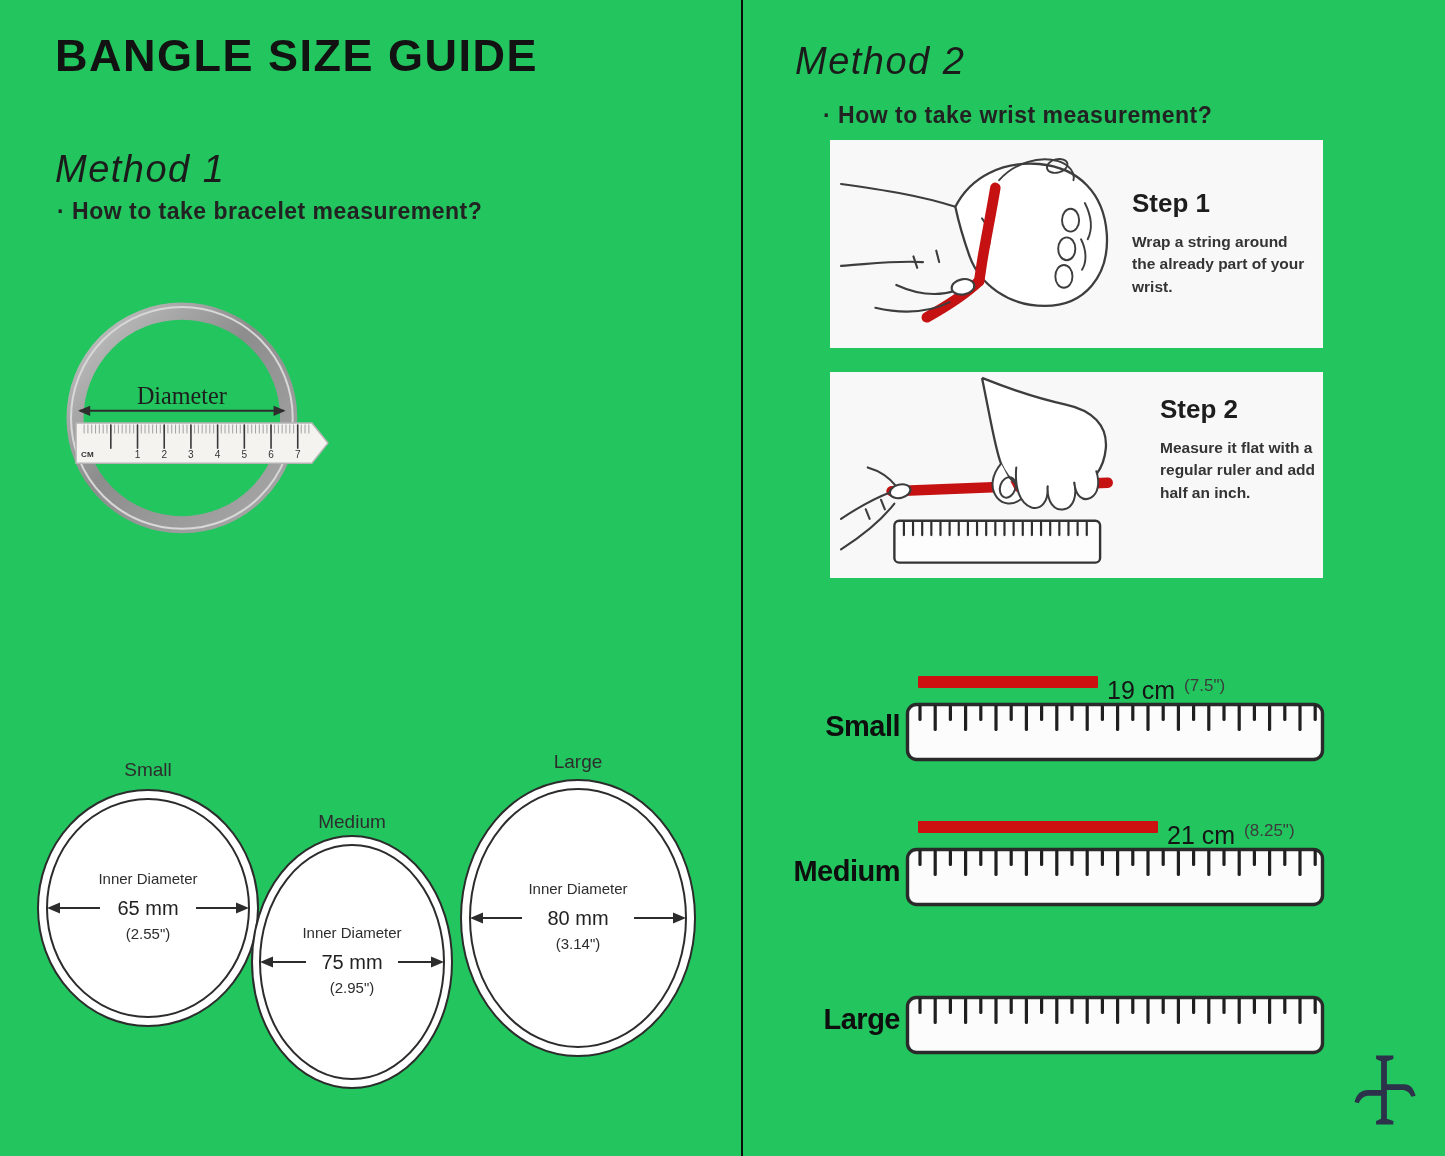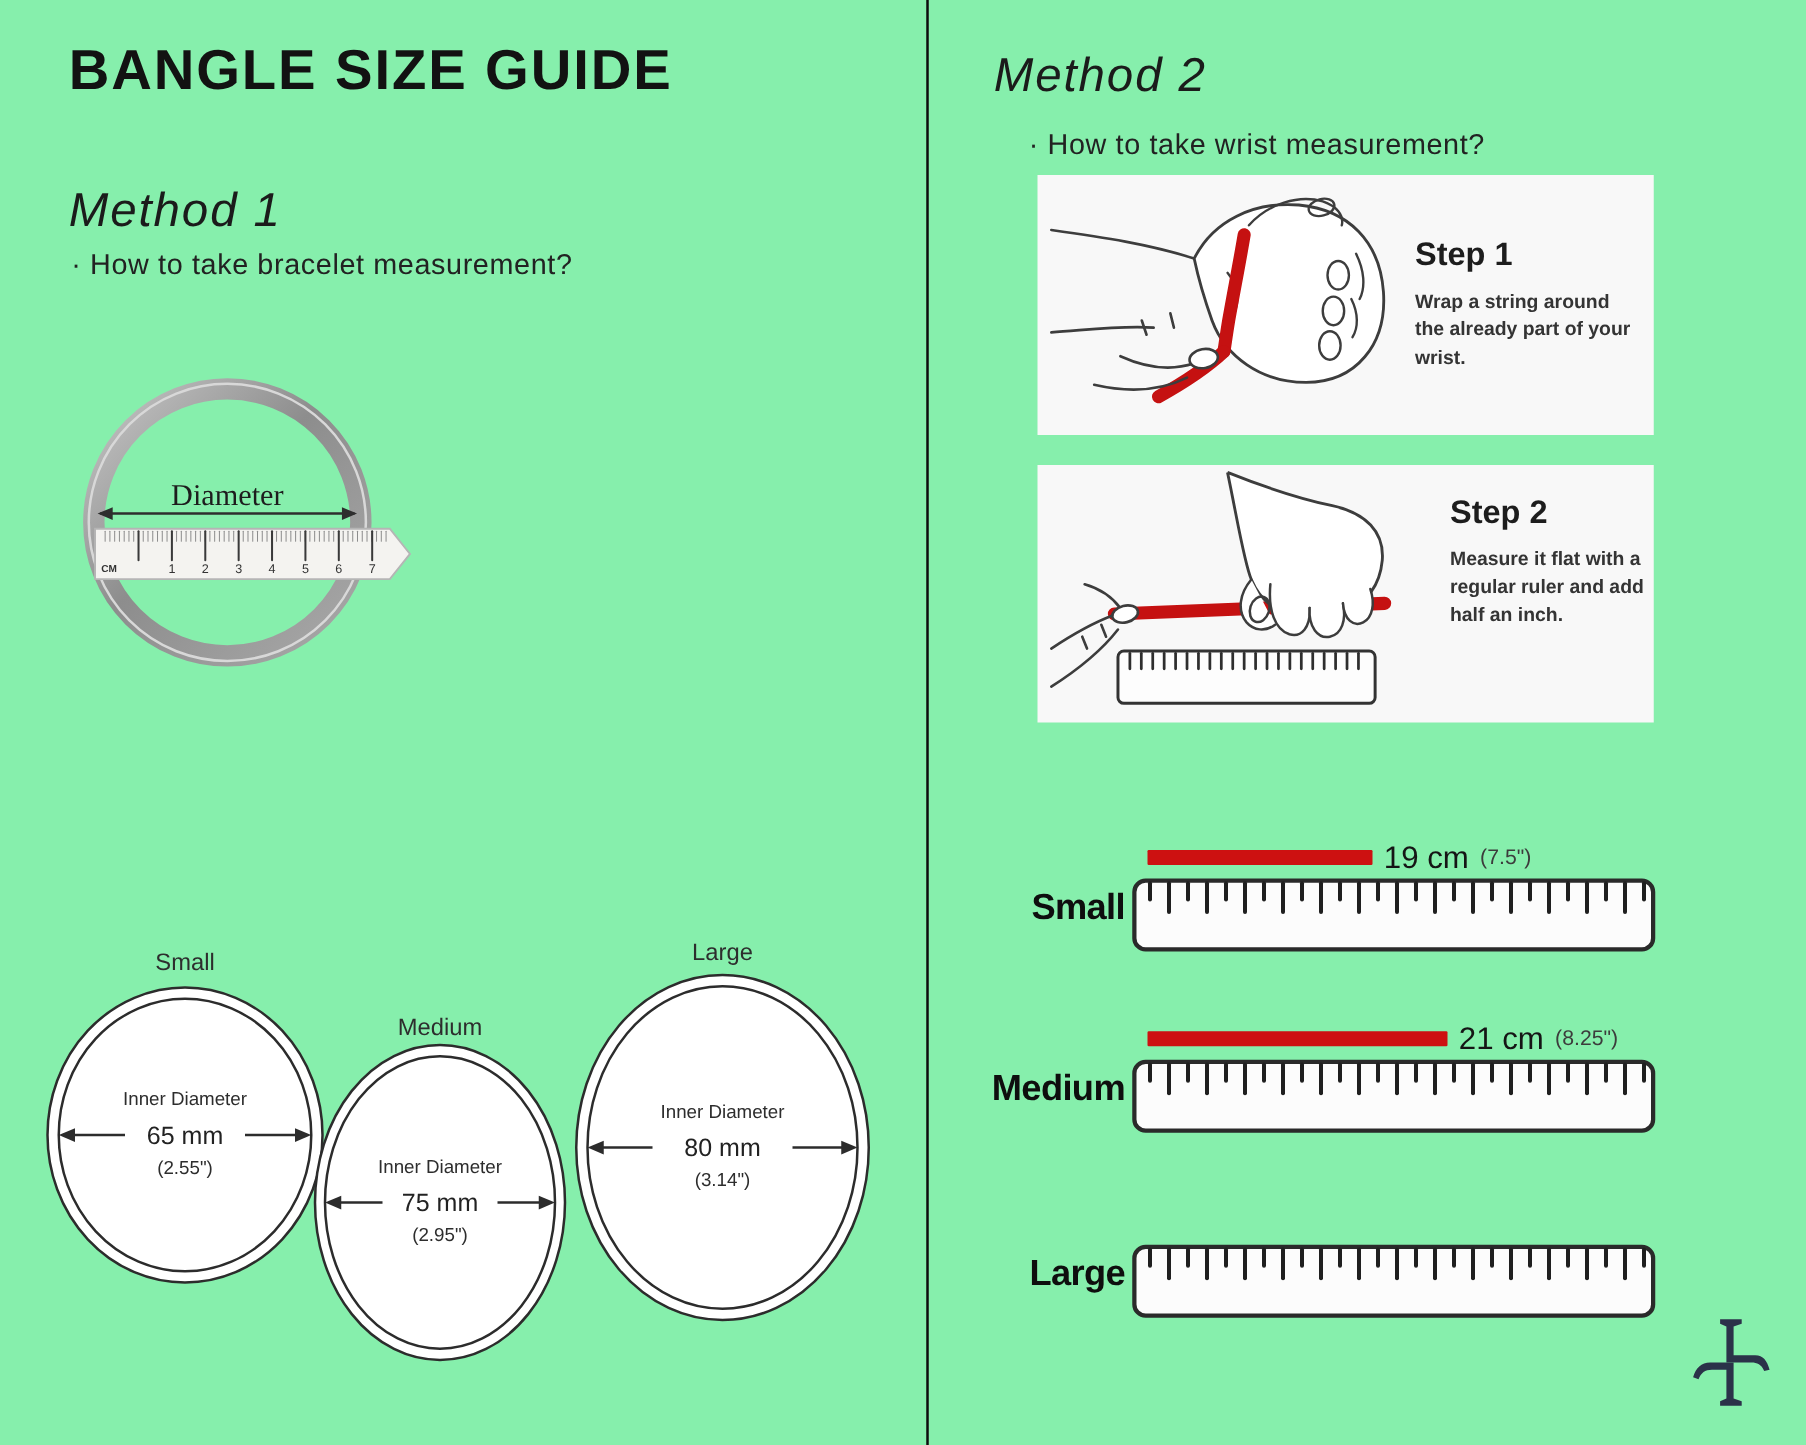--- a/index.html
+++ b/index.html
@@ -1,30 +1,30 @@
 <!DOCTYPE html>
 <html><head>
 <meta charset="utf-8">
 <style>
   html,body{margin:0;padding:0;background:#ffffff;}
   .page{
-    position:relative;width:1445px;height:1156px;background:#86efac;overflow:hidden;
+    position:relative;width:1445px;height:1156px;background:#22c55e;overflow:hidden;
     font-family:"Liberation Sans",sans-serif;color:#161616;
   }
   .divider{position:absolute;left:741px;top:0;width:2px;height:1156px;background:#0c0c0c;}
 
   
   .title{
     position:absolute;left:55px;top:30px;margin:0;
     font-size:45px;font-weight:800;letter-spacing:1.5px;color:#121212;
   }
   .m-heading{position:absolute;margin:0;font-size:38px;font-weight:500;letter-spacing:1.5px;color:#1b1b1b;font-style:italic;}
   #m1-heading{left:55px;top:148px;}
   #m2-heading{left:795px;top:40px;}
-  .bullet{position:absolute;margin:0;font-size:23px;font-weight:400;letter-spacing:.5px;color:#222;}
+  .bullet{position:absolute;margin:0;font-size:23px;font-weight:700;letter-spacing:.5px;color:#222;}
   #m1-bullet{left:57px;top:198px;}
   #m2-bullet{left:823px;top:102px;}
 
   .bangle-svg{position:absolute;left:55px;top:298px;width:290px;height:262px;}
   .serif{font-family:"Liberation Serif",serif;}
 
   .desc{
     position:absolute;left:57px;top:560px;margin:0;width:540px;
     font-size:29px;line-height:37px;font-weight:300;letter-spacing:.2px;color:#1e1e1e;
   }
@@ -48,21 +48,21 @@
   #panel2 .step-text{top:22px;margin-left:28px;}
   .step-text h3{margin:0 0 12px 0;font-size:26px;font-weight:600;color:#1d1d1d;}
   .step-text p{margin:0;font-size:15.5px;line-height:1.45;font-weight:600;color:#343434;}
 
   .ruler-row{position:absolute;left:790px;width:560px;height:110px;}
   #row-small{top:670px;} #row-medium{top:815px;} #row-large{top:963px;}
   .size-label{
     position:absolute;left:0;top:40px;width:110px;text-align:right;
     font-size:29px;font-weight:700;letter-spacing:-.5px;color:#0e0e0e;
   }
-  .bar-line{position:absolute;left:128px;top:6px;height:20px;display:flex;align-items:center;gap:9px;}
+  .bar-line{position:absolute;left:128px;top:6px;height:20px;display:flex;align-items:flex-start;gap:9px;}
   .red-bar{height:12px;background:#cd1111;border-radius:1px;flex:none;}
   .cm-label{font-size:25px;color:#151515;white-space:nowrap;}
   .inch-label{font-size:17px;color:#3c3c3c;white-space:nowrap;}
   .size-ruler{position:absolute;left:115px;top:32px;width:420px;height:60px;}
   .ruler-body{fill:#fcfcfc;stroke:#2a2a2a;stroke-width:3.4;}
 
   .logo-svg{position:absolute;left:1348px;top:1050px;width:72px;height:80px;}
   .logo-fill{fill:#2b3249;}
 </style>
 </head>

